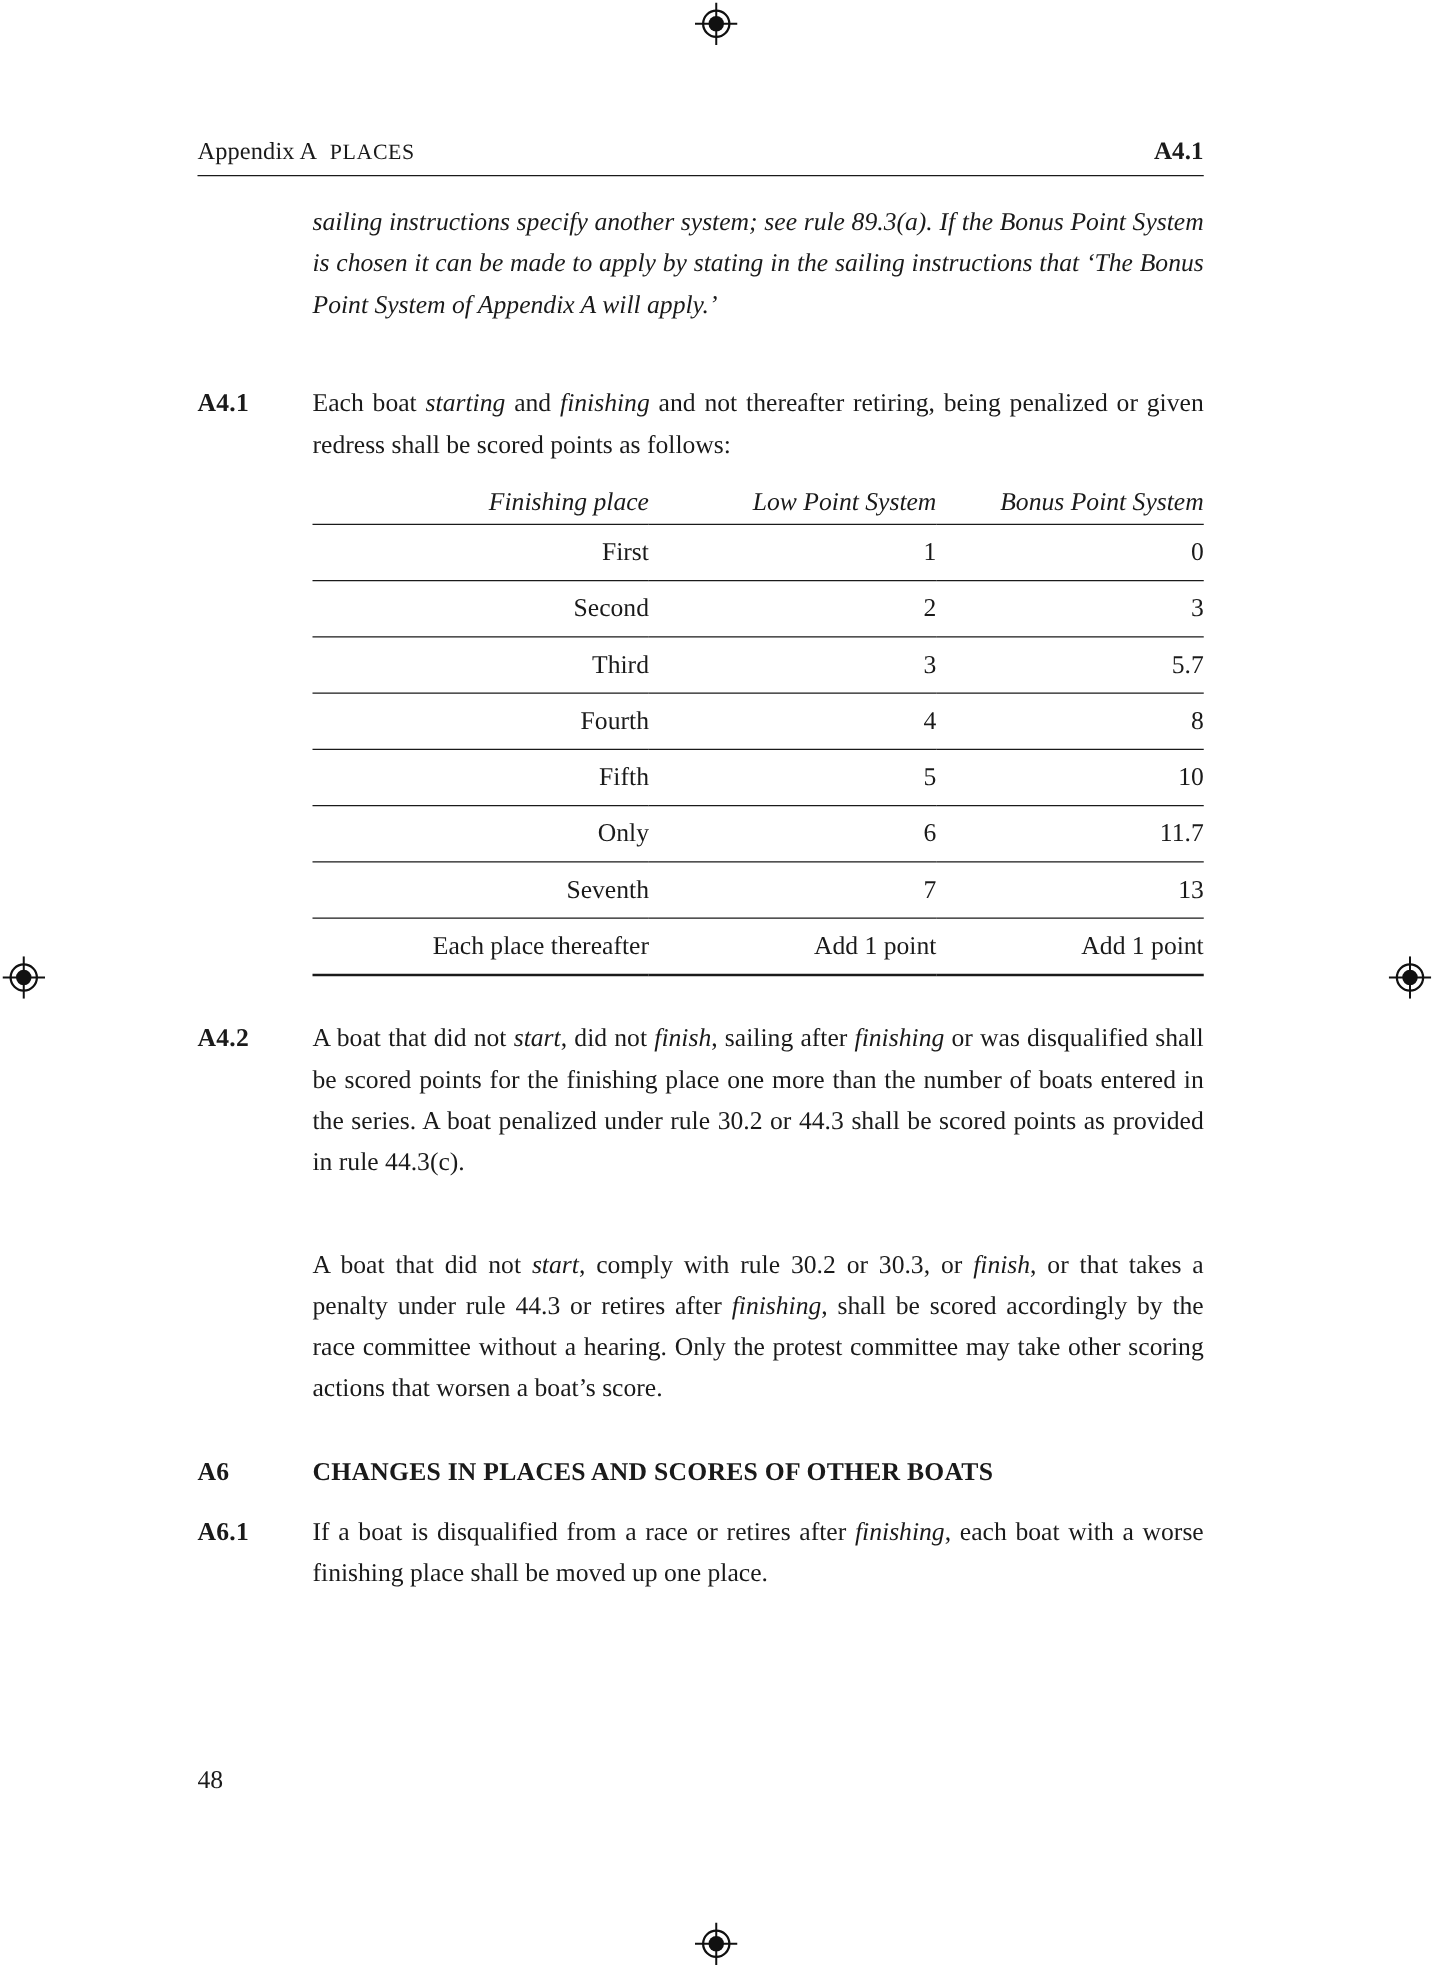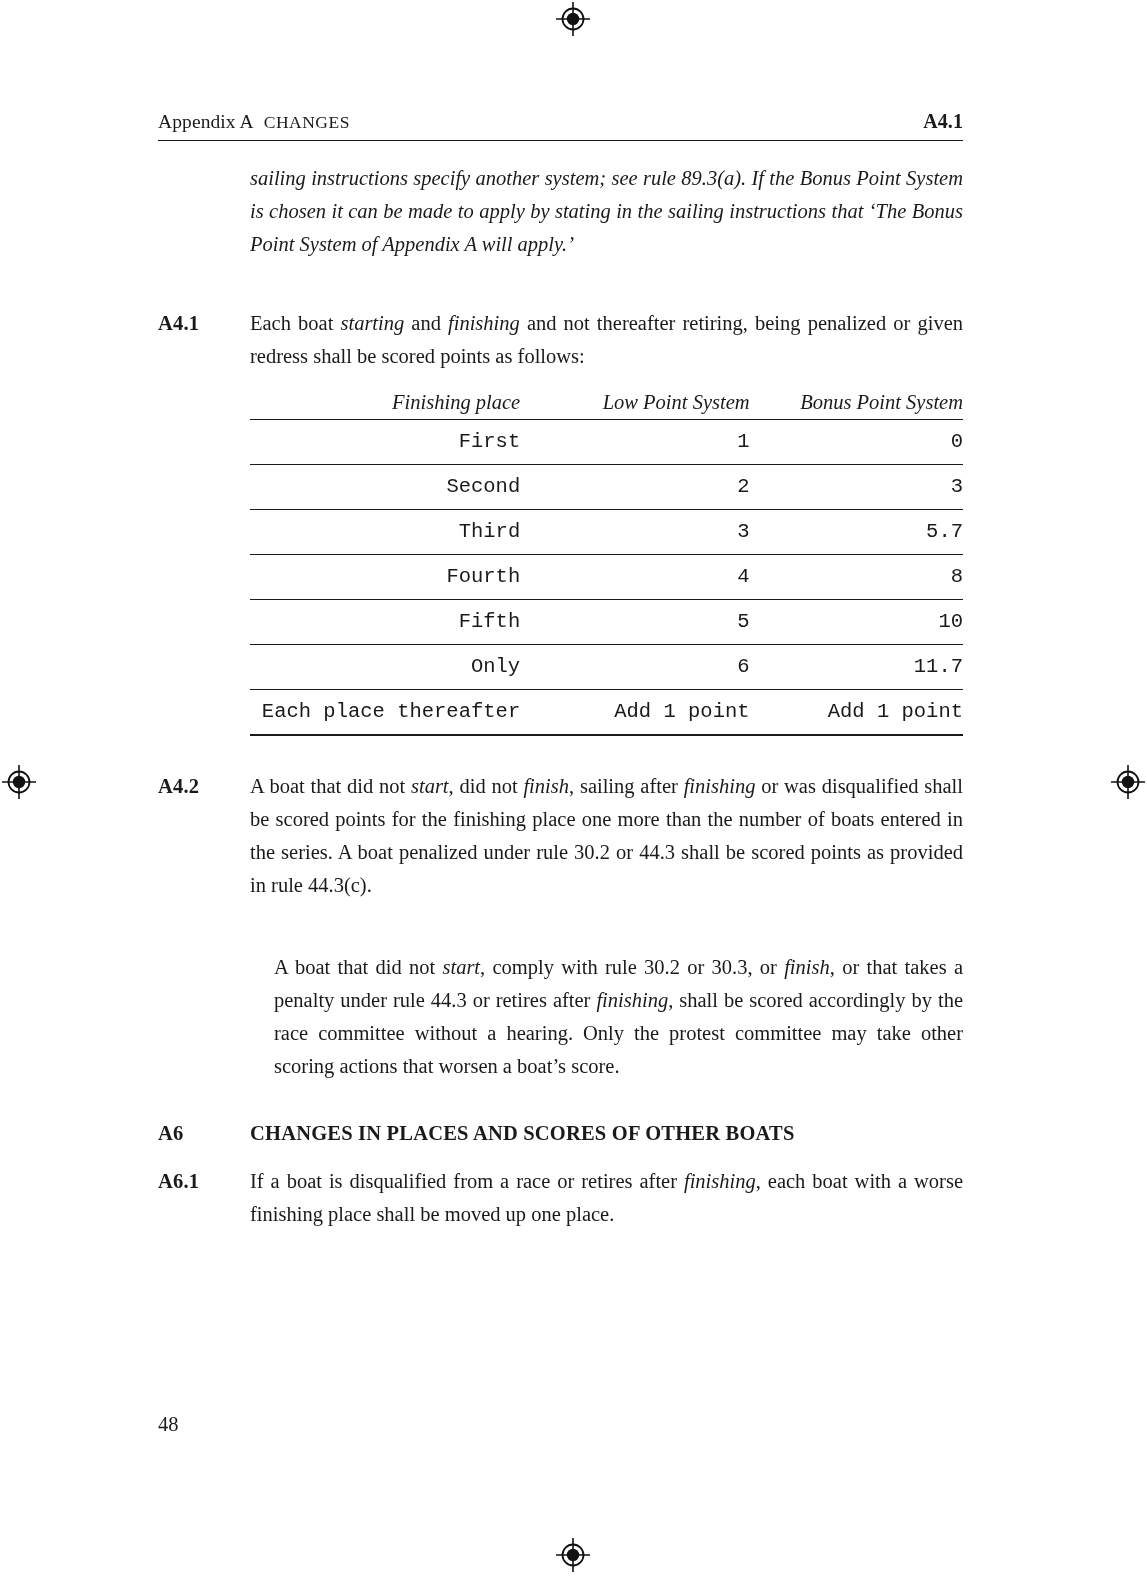--- a/index.html
+++ b/index.html
@@ -76,21 +76,21 @@
     letter-spacing: 0.2px;
   }
   .body {
     flex: 1 1 auto;
     font-size: 20.5px;
     line-height: 33px;
     text-align: justify;
     text-justify: inter-word;
   }
   .body.indent-only {
-    margin-left: 116px;
+    margin-left: 92px;
   }
   .body i, .body em { font-style: italic; }
 
   .intro-italic {
     font-style: italic;
     font-size: 20.5px;
     line-height: 33px;
     text-align: justify;
     margin-left: 92px;
   }
@@ -124,21 +124,20 @@
   .score-table th {
     font-style: italic;
     height: 34px;
     line-height: 34px;
     border-bottom: 1.6px solid #1a1a1a;
   }
   .score-table tbody td {
     height: 44px;
     line-height: 44px;
     border-bottom: 1.6px solid #1a1a1a;
-    font-family: Liberation Mono, monospace;
   }
   .col-place  { width: 276px; }
   .col-low    { width: 232px; }
   .col-bonus  { width: 205px; }
   .score-table td.c-low   { padding-left: 6px; }
   .score-table td.c-bonus { padding-left: 16px; }
   .score-table th.c-low   { padding-left: 4px; }
   .score-table th.c-bonus { padding-left: 14px; }
   .score-table tr.last td { border-bottom: 2.2px solid #1a1a1a; }
   .score-table tr.last td.c-low   { padding-left: 0px; }
@@ -184,21 +183,21 @@
     <line x1="17" y1="0" x2="17" y2="34" stroke="#111" stroke-width="1.6"></line>
     <line x1="0" y1="17" x2="34" y2="17" stroke="#111" stroke-width="1.6"></line>
     <circle cx="17" cy="17" r="10.5" fill="none" stroke="#111" stroke-width="1.8"></circle>
     <circle cx="17" cy="17" r="6.2" fill="#111"></circle>
   </svg>
 </div>
 
 <div class="page">
 
   <div class="runhead">
-    <div class="runhead-left"><span>Appendix A</span>&nbsp;&nbsp;<span class="smallcaps">CHANGES</span></div>
+    <div class="runhead-left"><span>Appendix A</span>&nbsp;&nbsp;<span class="smallcaps">PLACES</span></div>
     <div class="runhead-right">A4.1</div>
   </div>
   <hr class="rule-hr">
 
   <p class="intro-italic">sailing instructions specify another system; see rule 89.3(a). If the Bonus Point System is chosen it can be made to apply by stating in the sailing instructions that ‘The Bonus Point System of Appendix A will apply.’</p>
 
   <div class="gap-md"></div>
 
   <div class="block">
     <div class="label">A4.1</div>
@@ -236,20 +235,25 @@
       </tr>
       <tr>
         <td class="c-place">Fifth</td>
         <td class="c-low">5</td>
         <td class="c-bonus">10</td>
       </tr>
       <tr>
         <td class="c-place">Only</td>
         <td class="c-low">6</td>
         <td class="c-bonus">11.7</td>
+      </tr>
+      <tr>
+        <td class="c-place">Seventh</td>
+        <td class="c-low">7</td>
+        <td class="c-bonus">13</td>
       </tr>
       <tr class="last">
         <td class="c-place">Each place thereafter</td>
         <td class="c-low">Add 1 point</td>
         <td class="c-bonus">Add 1 point</td>
       </tr>
     </tbody>
   </table>
 
   <div class="gap-lg"></div>

